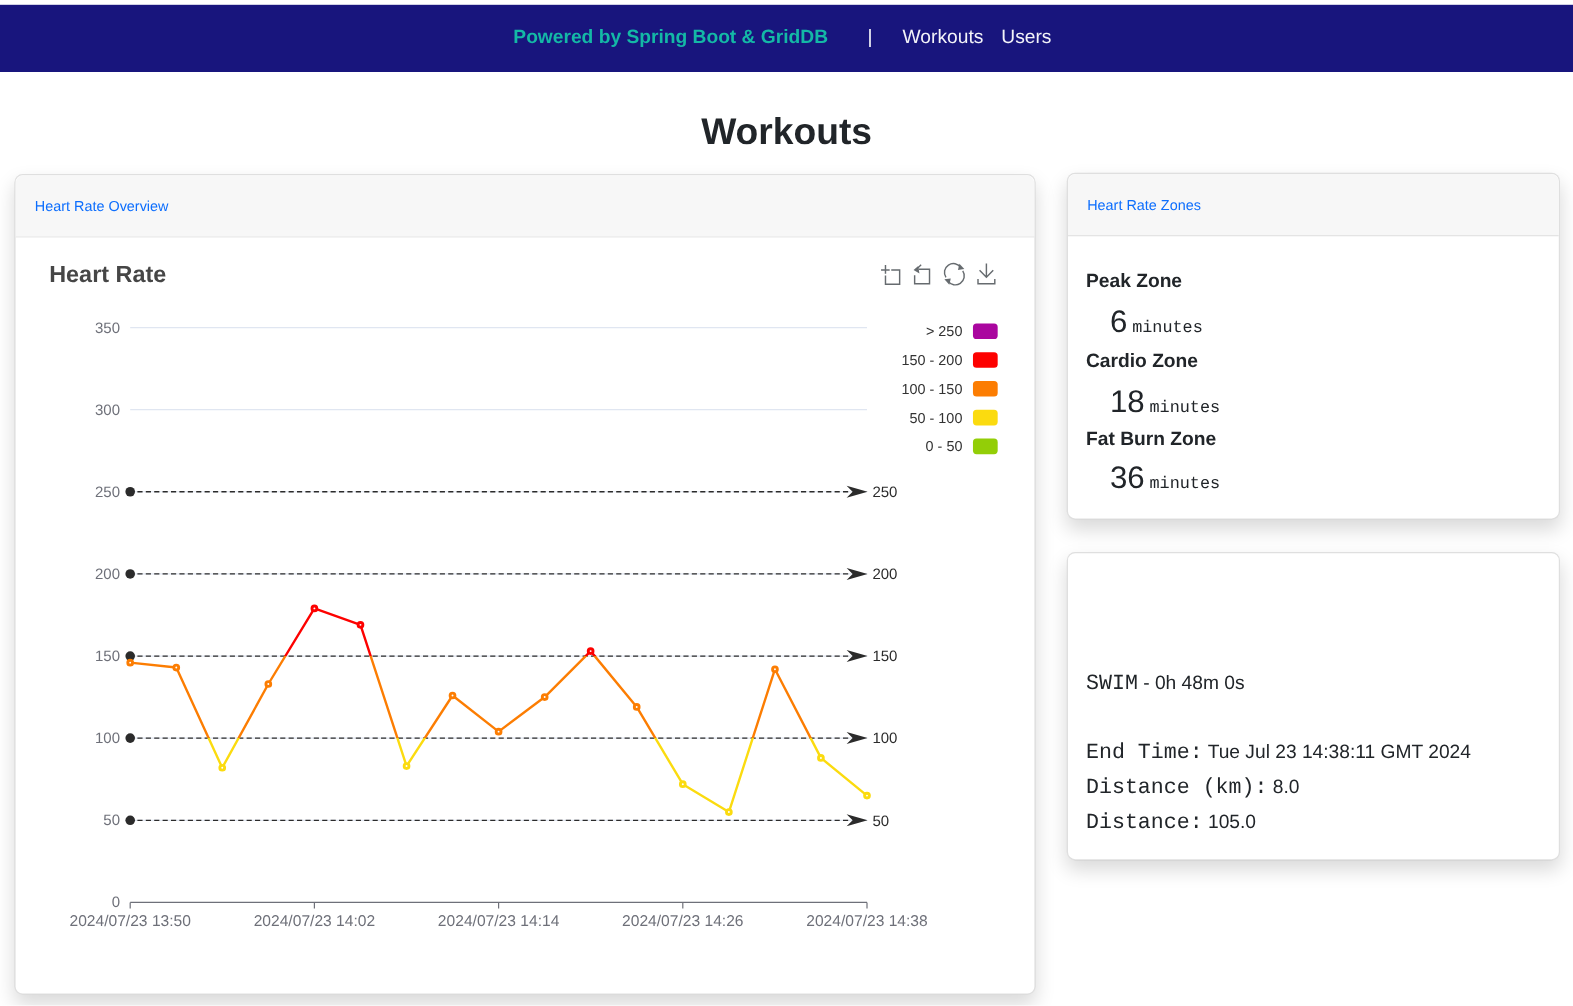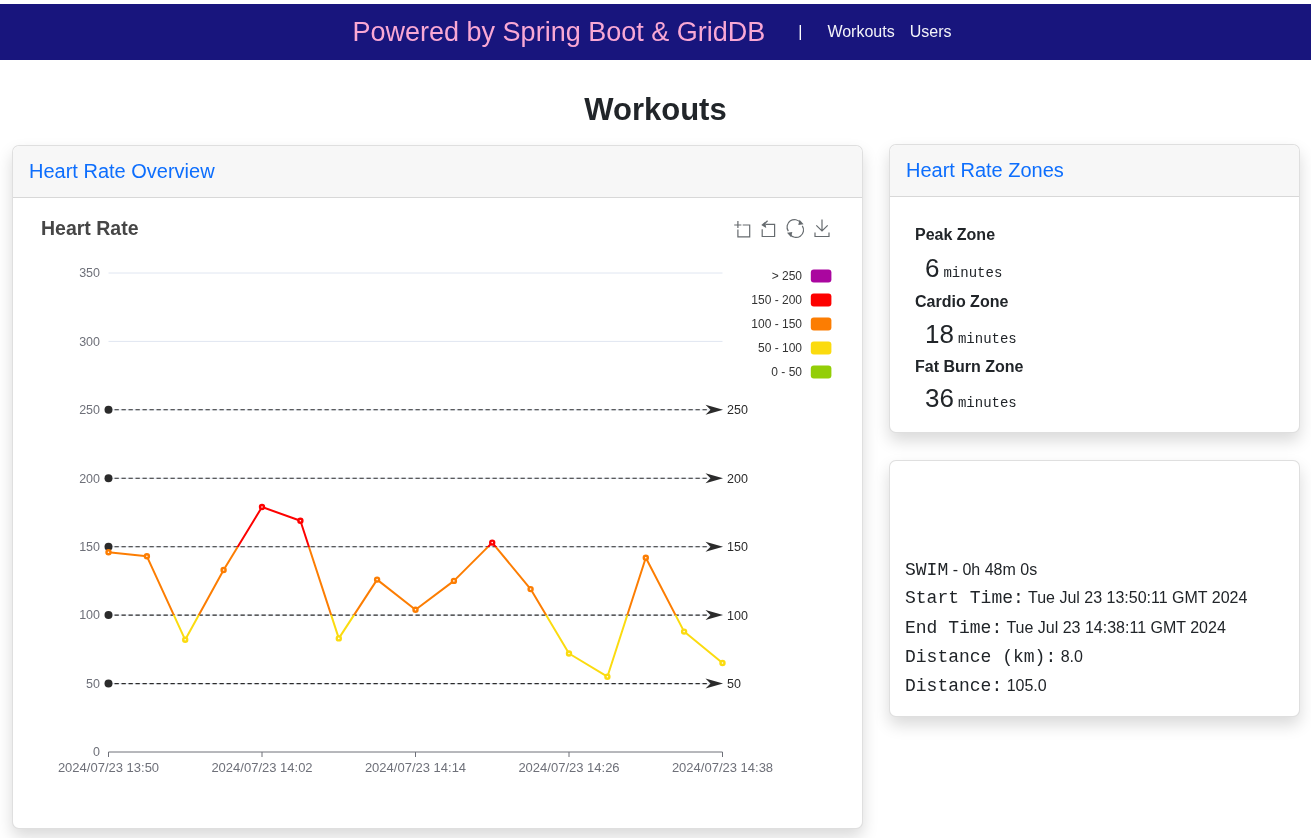--- a/index.html
+++ b/index.html
@@ -1,36 +1,36 @@
 <!DOCTYPE html>
 <html><head>
 <meta charset="utf-8">
 <title>Workouts</title>
 <style>
 * { box-sizing: border-box; }
 html,body { margin:0; padding:0; background:#fff; font-family:"Liberation Sans", sans-serif; color:#212529; }
 #page { position:relative; width:1311px; height:838px; overflow:hidden; }
 .navbar { position:absolute; left:0; top:4px; width:100%; height:56px; background:#18157d;
   display:flex; align-items:center; justify-content:center; }
-.navbar .brand { color:#f9a8d4; font-size:27px; }
+.navbar .brand { color:#14b8a6; font-size:16px;font-weight:bold; }
 .navbar .sep { color:#fff; font-size:16px; margin:0 25px 0 33px; }
 .navbar a { color:rgba(255,255,255,.95); font-size:16px; text-decoration:none; }
 h2.pagetitle { position:absolute; top:91px; left:0; width:100%; text-align:center; margin:0;
   font-size:31px; font-weight:bold; color:#212529; line-height:1.2; }
 .card { position:absolute; background:#fff; border:1px solid rgba(0,0,0,.125); border-radius:7px;
   box-shadow:0 8px 16px rgba(0,0,0,.15); }
 .card-header { height:52px; background:#f7f7f7; border-bottom:1px solid rgba(0,0,0,.125);
   border-radius:7px 7px 0 0; display:flex; align-items:center; padding:0 16px;
-  color:#0d6efd; font-size:20px; }
+  color:#0d6efd; font-size:12px; }
 #chartcard { left:12px; top:145px; width:851px; height:684px; }
 #zonecard  { left:889px; top:144px; width:411px; height:289px; }
 #workcard  { left:889px; top:460px; width:411px; height:257px; }
 samp { font-family:"Liberation Mono", monospace; font-size:18px; }
 .ztitle { position:absolute; left:15px; font-size:16px; font-weight:bold; white-space:nowrap;
-  line-height:24px; margin-top:-12px;margin-left:10px; }
+  line-height:24px; margin-top:-12px; }
 .zval { position:absolute; left:15px; font-size:26px; white-space:nowrap; line-height:32px; margin-top:-16px;margin-left:20px; }
 .zval samp { font-size:14px; }
 .wrow { position:absolute; left:15px; font-size:16px; white-space:nowrap; line-height:24px; margin-top:-12px; }
 </style>
 </head>
 <body>
 <div id="page">
 <div class="navbar" style="padding-right:7px">
       <span class="brand">Powered by Spring Boot &amp; GridDB</span>
       <span class="sep">|</span>
@@ -147,18 +147,17 @@
   <div class="card-header">Heart Rate Zones</div>
   <div class="ztitle" style="top:89.6px">Peak Zone</div>
       <div class="zval" style="top:123.19999999999999px"><span class="num">6</span><samp style="margin-left:4px">minutes</samp></div>
       <div class="ztitle" style="top:157.3px">Cardio Zone</div>
       <div class="zval" style="top:188.60000000000002px"><span class="num">18</span><samp style="margin-left:4px">minutes</samp></div>
       <div class="ztitle" style="top:221.8px">Fat Burn Zone</div>
       <div class="zval" style="top:253.2px"><span class="num">36</span><samp style="margin-left:4px">minutes</samp></div>
 </div>
 <div class="card" id="workcard">
       <div class="wrow" style="top:108.5px"><samp>SWIM</samp> - 0h 48m 0s</div>
-      <div class="wrow" style="top:137.29999999999995px"><samp>Start Time:</samp> Tue Jul 23 13:50:11 GMT 2024</div>
       <div class="wrow" style="top:166.70000000000005px"><samp>End Time:</samp> Tue Jul 23 14:38:11 GMT 2024</div>
       <div class="wrow" style="top:195.79999999999995px"><samp>Distance (km):</samp> 8.0</div>
       <div class="wrow" style="top:224.89999999999998px"><samp>Distance:</samp> 105.0</div>
 </div>
 </div>
 
 </body></html>

